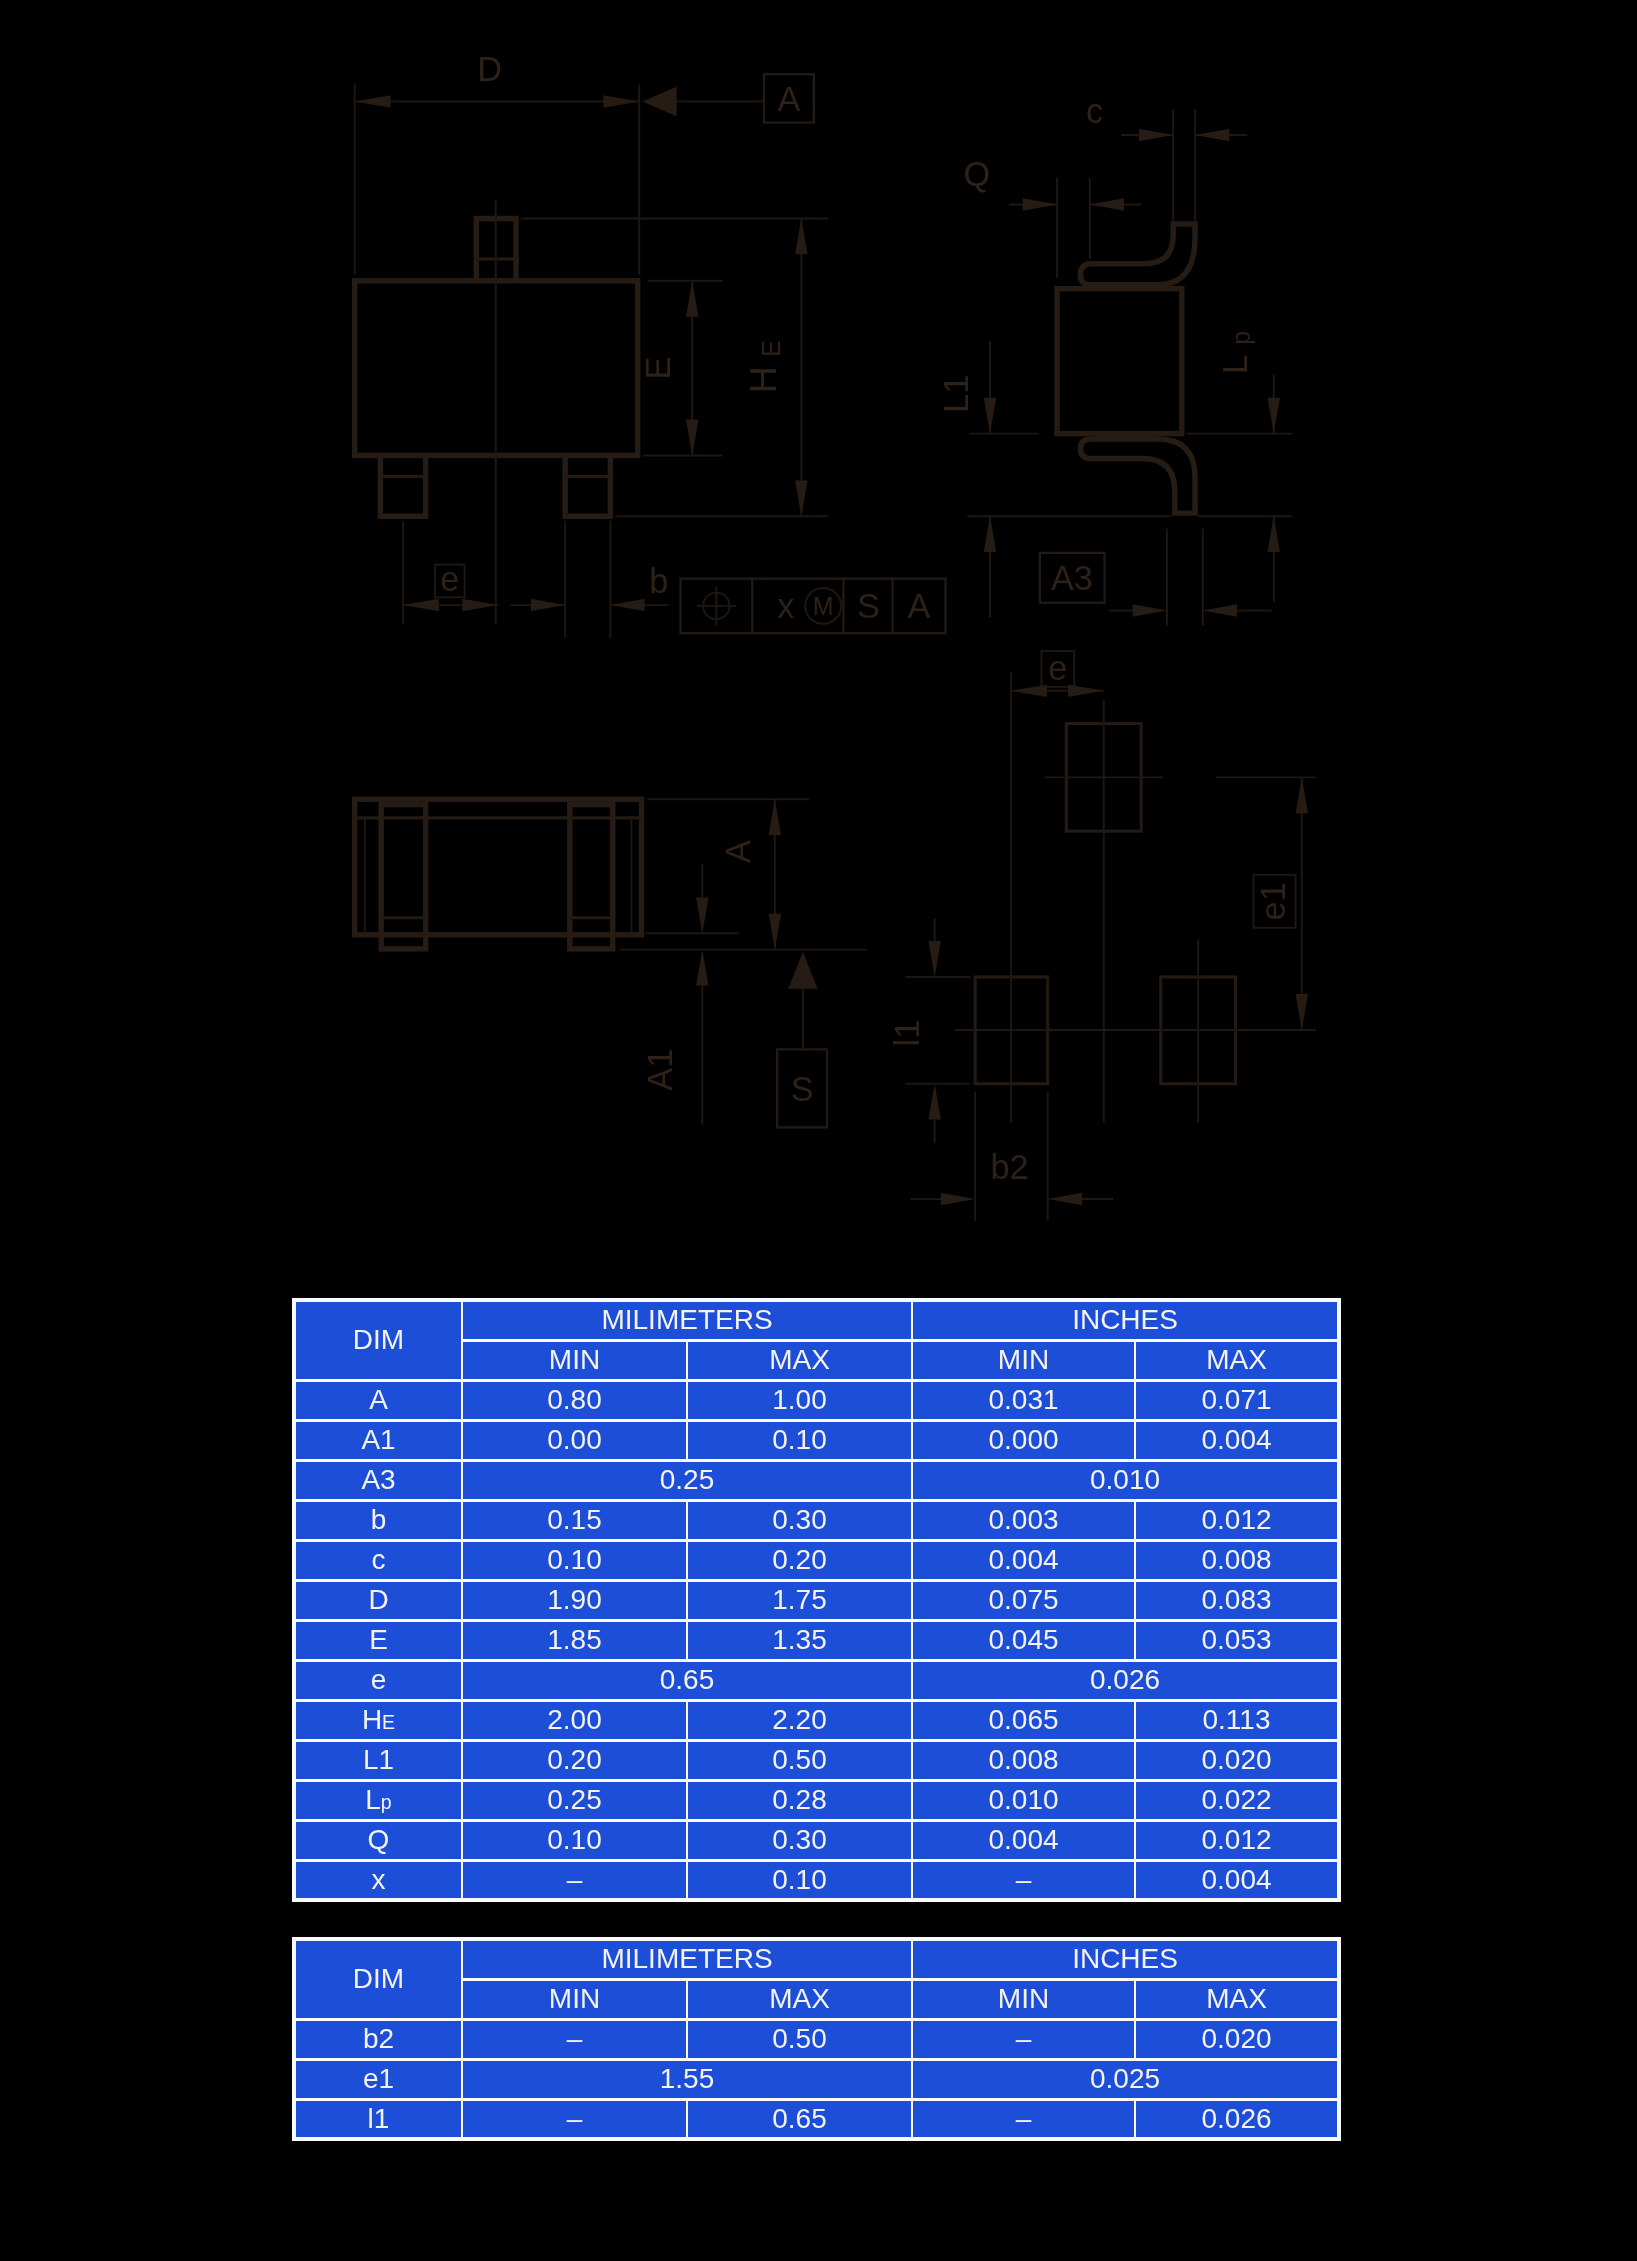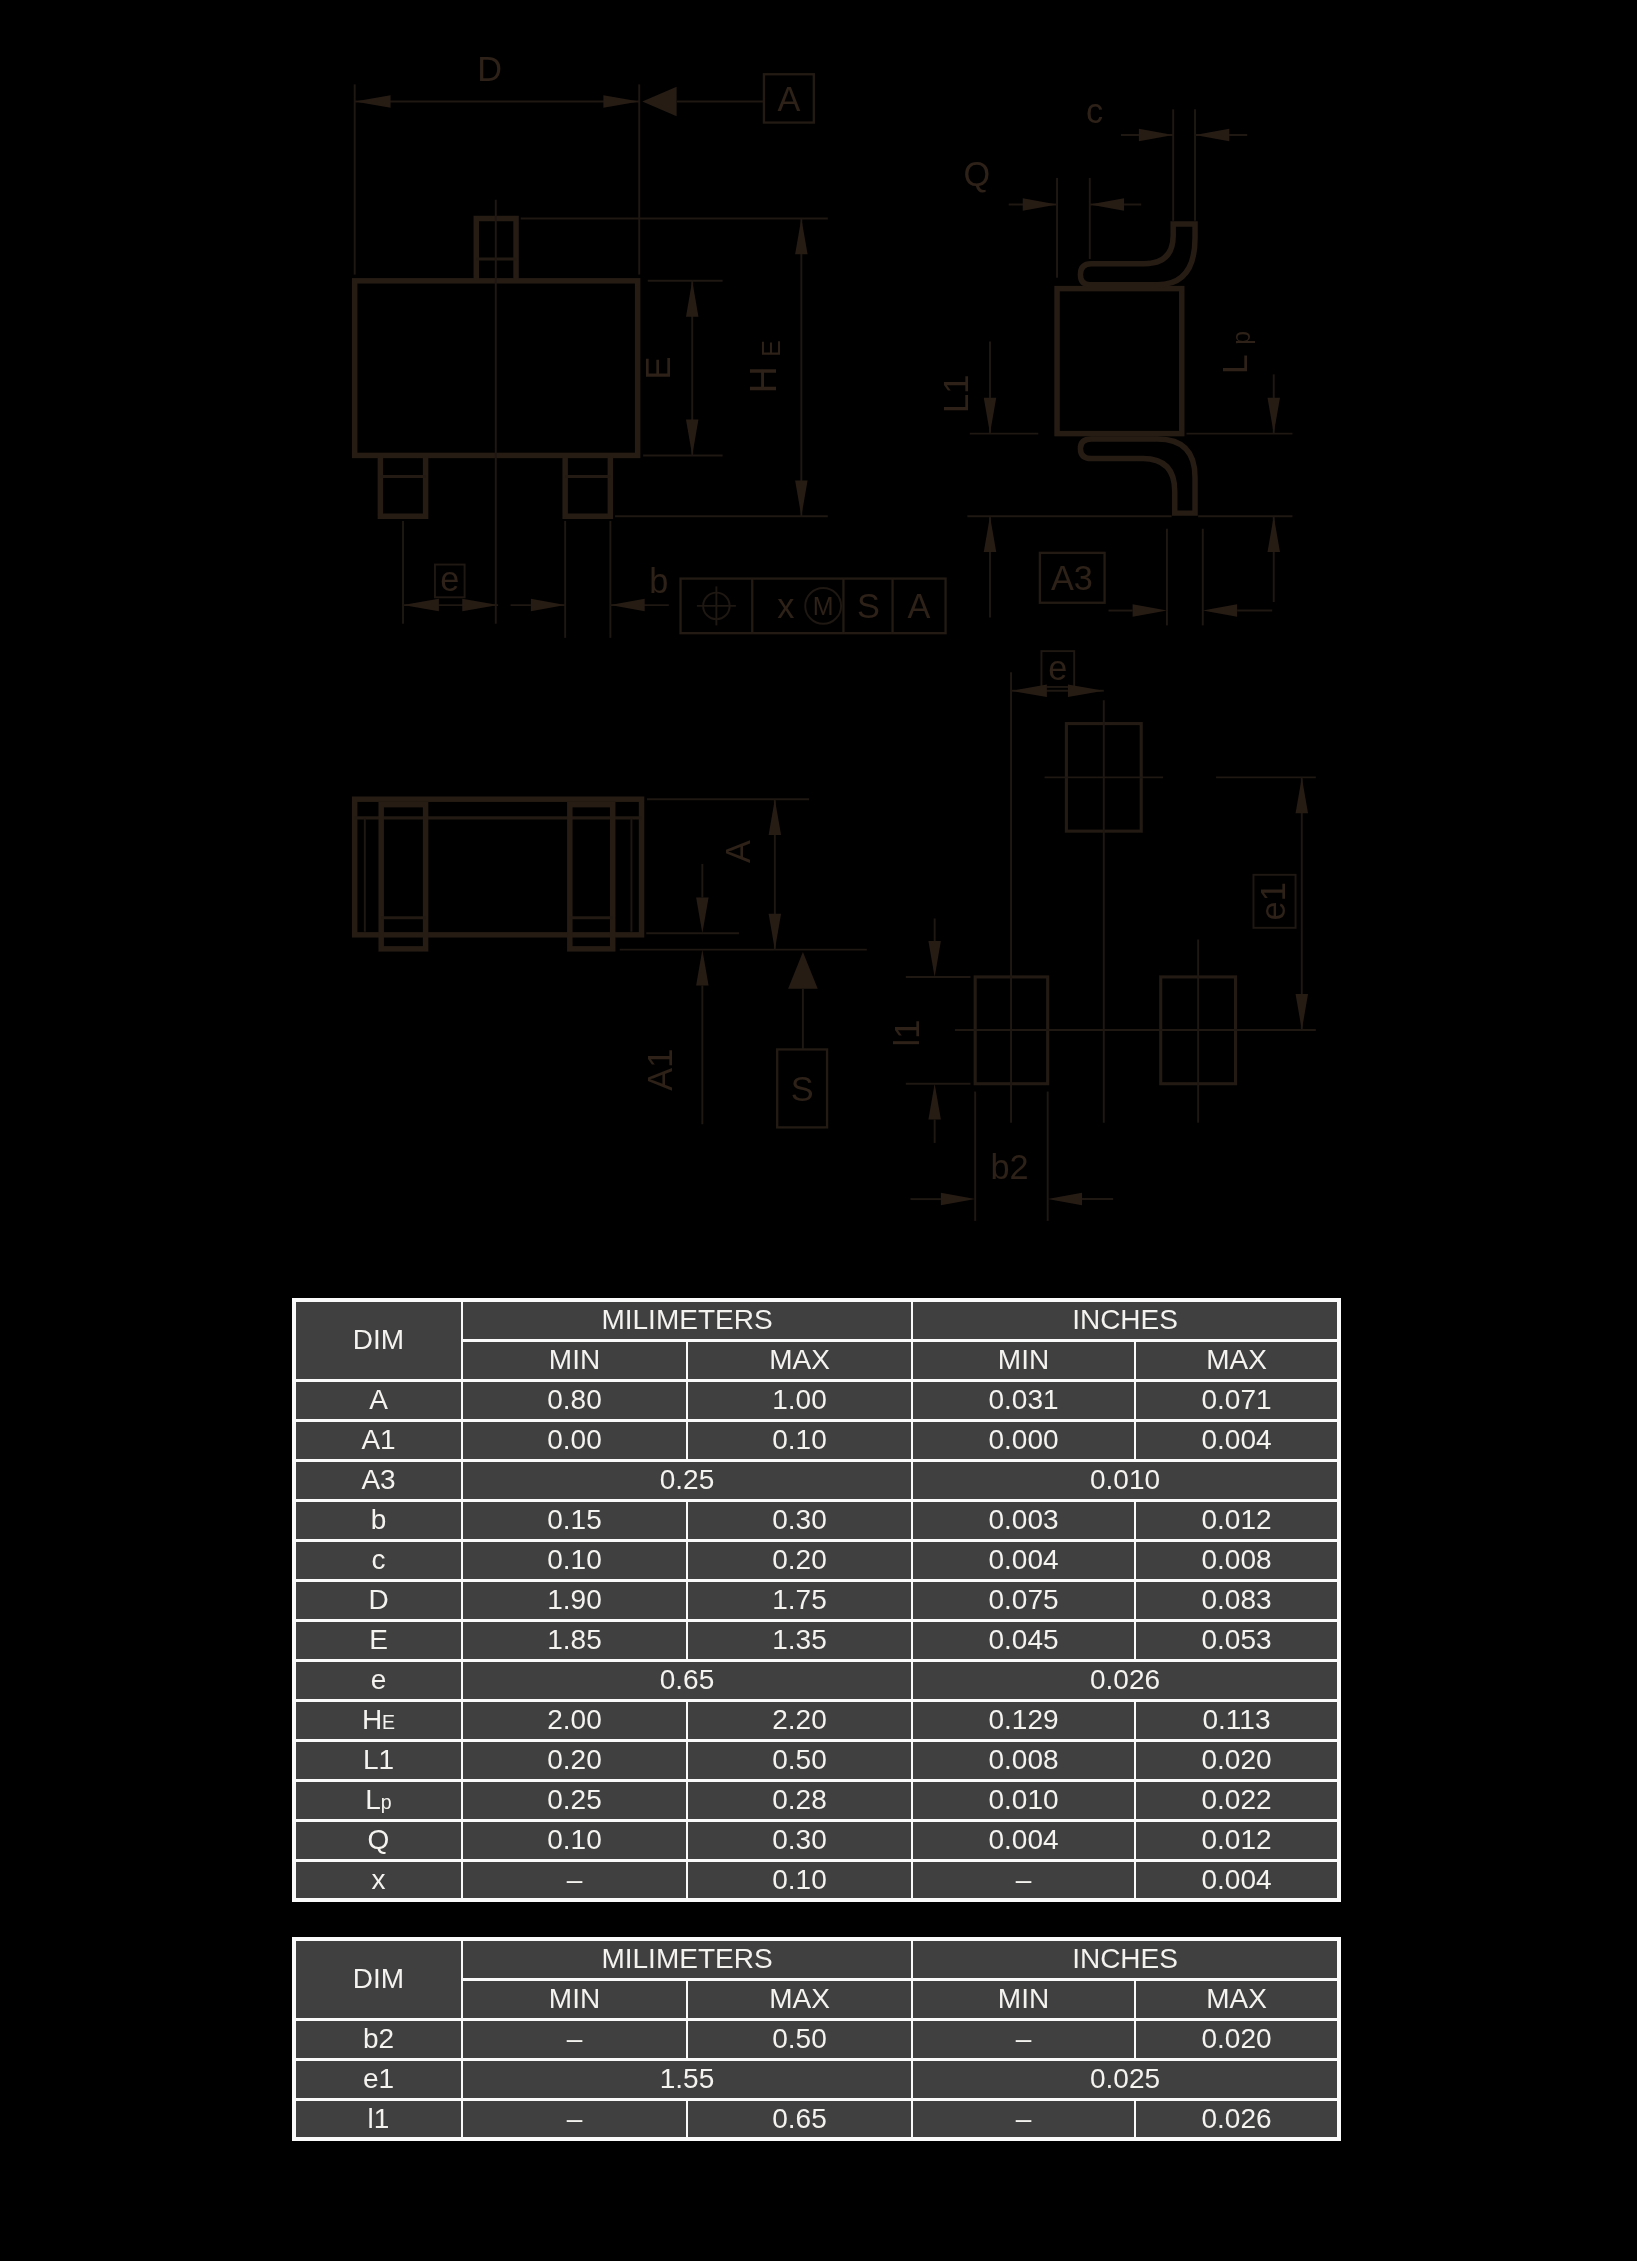--- a/index.html
+++ b/index.html
@@ -11,21 +11,21 @@
   .ln  { stroke:#1e1712; stroke-width:2.5; fill:none; }   
   .lm  { stroke:#221a13; stroke-width:4;   fill:none; }   
   .lt  { stroke:#261c14; stroke-width:7;   fill:none; }   
   .bx  { stroke:#221a13; stroke-width:3;   fill:none; }   
   .ah  { fill:#261c14; stroke:none; }                     
   .lbl { fill:#2d2118; font-family:"Liberation Sans",sans-serif; font-size:44px; }
   .lbl-s { font-size:32px; }
 
   
   table.dimtbl { position:absolute; border-collapse:collapse; table-layout:fixed;
-                 background:#404040; border:4.7px solid #fafafa; }
+                 background:#1d4ed8; border:4.7px solid #fafafa; }
   table.dimtbl th, table.dimtbl td {
       border-left:2.3px solid #fafafa; border-right:2.3px solid #fafafa;
       border-top:3.9px solid #fafafa; border-bottom:3.9px solid #fafafa;
       color:#f5f3f0; font-size:28px; font-weight:normal; text-align:center;
       padding:0; overflow:hidden; white-space:nowrap; }
   table.dimtbl tr { height:40px; }
   #table1 { left:292px; top:1298px; width:1045px; }
   #table2 { left:292px; top:1937px; width:1045px; }
   .sub { font-size:19.5px; }
 </style>
@@ -305,21 +305,21 @@
   </tr>
   <tr>
     <td>e</td>
     <td colspan="2">0.65</td>
     <td colspan="2">0.026</td>
   </tr>
   <tr>
     <td><span>H</span><span class="sub">E</span></td>
     <td>2.00</td>
     <td>2.20</td>
-    <td>0.129</td>
+    <td>0.065</td>
     <td>0.113</td>
   </tr>
   <tr>
     <td>L1</td>
     <td>0.20</td>
     <td>0.50</td>
     <td>0.008</td>
     <td>0.020</td>
   </tr>
   <tr>

